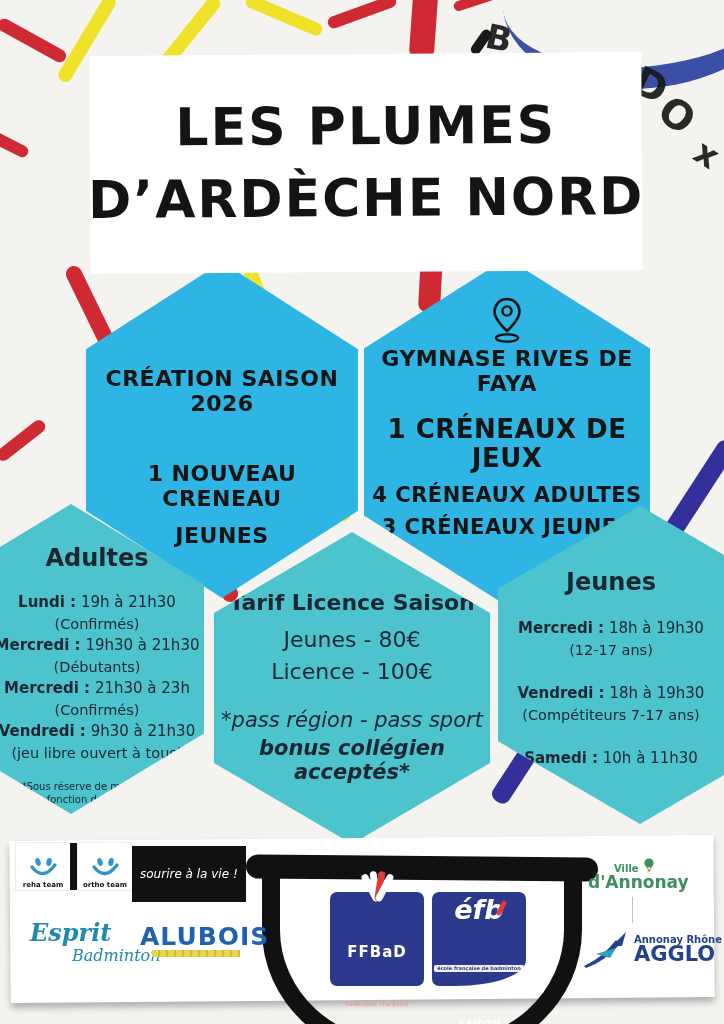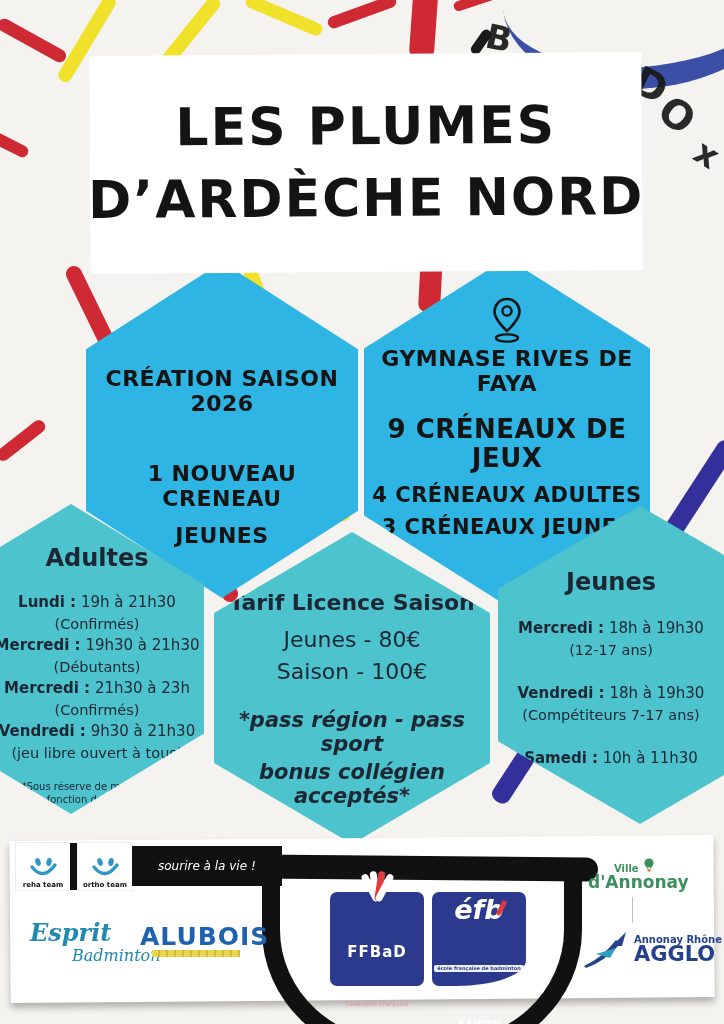--- a/index.html
+++ b/index.html
@@ -59,22 +59,22 @@
   .bowl-rim{position:absolute;left:246px;top:856px;width:352px;height:24px;background:#111;border-radius:12px;transform:rotate(.5deg);}
   .bowl-body{
     position:absolute;left:262px;top:864px;width:320px;height:196px;
     box-sizing:border-box;border:18px solid #111;border-top:none;
     border-radius:0 0 140px 140px / 0 0 130px 130px;background:transparent;
   }
   
   .mini-card{background:#fff;width:54px;height:47px;display:flex;flex-direction:column;align-items:center;justify-content:flex-end;box-shadow:0 0 0 1px #eee;}
   .mini-card .nm{font-size:7px;font-weight:bold;color:#111;line-height:9px;}
   .divider-bar{width:8px;height:47px;background:#111;}
-  .slogan-box{background:#111;color:#fff;height:40px;display:flex;align-items:center;justify-content:center;
-    font-style:italic;font-size:12px;padding:0 26px;margin-top:3px;}
+  .slogan-box{background:#111;color:#fff;height:56px;display:flex;align-items:center;justify-content:center;
+    font-style:italic;font-size:12px;padding:0 8px;margin-top:3px;}
   .esprit{color:#2089ae;font-family:"DejaVu Serif",serif;font-style:italic;}
   .esprit .l1{font-size:24px;font-weight:bold;line-height:30px;}
   .esprit .l2{font-size:16px;margin-left:42px;line-height:16px;}
   .alubois .l1{font-size:25px;font-weight:bold;color:#1f63b0;letter-spacing:1px;line-height:26px;}
   .alubois .bar{width:88px;height:7px;margin-left:12px;background:repeating-linear-gradient(90deg,#e8d44f 0 6px,#cdbc33 6px 8px);}
   .badge{position:absolute;width:94px;height:94px;background:#2b3a8c;border-radius:7px;color:#fff;
     display:flex;flex-direction:column;align-items:center;gap:40px;}
   .badge.efb{border-bottom-right-radius:70px 26px;}
   .fan{position:relative;width:46px;height:32px;margin-top:9px;}
   .fan i{position:absolute;bottom:0;left:20px;width:7px;height:30px;border-radius:4px;background:#fff;transform-origin:50% 100%;}
@@ -125,21 +125,21 @@
     <div class="comic" style="font-size:22px;margin-top:12px;">JEUNES</div>
   </div>
 
   <div class="hex hex-blue" style="left:364px;top:258px;width:286px;height:348px;">
     <svg width="40" height="48" viewBox="0 0 40 48" style="margin-top:38px;">
       <path d="M20 3 C12.5 3 7.5 9 7.5 15.5 C7.5 24 20 35 20 35 C20 35 32.5 24 32.5 15.5 C32.5 9 27.5 3 20 3 Z" fill="none" stroke="#141414" stroke-width="2.6"></path>
       <circle cx="20" cy="15" r="4.6" fill="none" stroke="#141414" stroke-width="2.4"></circle>
       <ellipse cx="20" cy="42" rx="11" ry="3.6" fill="none" stroke="#141414" stroke-width="2.4"></ellipse>
     </svg>
     <div class="comic" style="font-size:22px;margin-top:2px;">GYMNASE RIVES DE FAYA</div>
-    <div class="comic" style="font-size:26px;margin-top:18px;">9 CRÉNEAUX DE JEUX</div>
+    <div class="comic" style="font-size:26px;margin-top:18px;">1 CRÉNEAUX DE JEUX</div>
     <div class="comic" style="font-size:21px;margin-top:9px;">4 CRÉNEAUX ADULTES</div>
     <div class="comic" style="font-size:21px;margin-top:7px;">3 CRÉNEAUX JEUNES</div>
   </div>
 
   <div class="hex hex-teal" style="left:-62px;top:504px;width:266px;height:310px;padding-left:52px;">
     <div class="body-txt" style="font-size:24px;font-weight:bold;margin-top:40px;">Adultes</div>
     <div class="body-txt" style="margin-top:20px;">
       <div class="sched-row"><span class="day">Lundi :</span> <span>19h à 21h30</span></div>
       <div class="sched-note">(Confirmés)</div>
       <div class="sched-row"><span class="day">Mercredi :</span> <span>19h30 à 21h30</span></div>
@@ -149,22 +149,22 @@
       <div class="sched-row"><span class="day">Vendredi :</span> <span>9h30 à 21h30</span></div>
       <div class="sched-note">(jeu libre ouvert à tous)</div>
     </div>
     <div class="disclaimer" style="margin-top:16px;">*Sous réserve de modification</div>
     <div class="disclaimer">en fonction de l'affluence*</div>
   </div>
 
   <div class="hex hex-teal" style="left:214px;top:532px;width:276px;height:312px;">
     <div class="body-txt" style="font-size:22px;font-weight:bold;margin-top:58px;">Tarif Licence Saison</div>
     <div class="body-txt" style="font-size:22px;margin-top:12px;">Jeunes - 80€</div>
-    <div class="body-txt" style="font-size:22px;margin-top:7px;">Saison - 100€</div>
-    <div class="body-txt" style="font-size:21px;font-weight:bold;font-style:italic;margin-top:24px;">*pass région - pass sport</div>
+    <div class="body-txt" style="font-size:22px;margin-top:7px;">Licence - 100€</div>
+    <div class="body-txt" style="font-size:21px;font-weight:normal;font-style:italic;margin-top:24px;">*pass région - pass sport</div>
     <div class="body-txt" style="font-size:21px;font-weight:bold;font-style:italic;margin-top:4px;">bonus collégien acceptés*</div>
   </div>
 
   <div class="hex hex-teal" style="left:498px;top:506px;width:284px;height:318px;padding-right:58px;">
     <div class="body-txt" style="font-size:24px;font-weight:bold;margin-top:62px;">Jeunes</div>
     <div class="body-txt" style="margin-top:22px;">
       <div class="sched-row"><span class="day">Mercredi :</span> <span>18h à 19h30</span></div>
       <div class="sched-note">(12-17 ans)</div>
       <div class="sched-row" style="margin-top:22px;"><span class="day">Vendredi :</span> <span>18h à 19h30</span></div>
       <div class="sched-note">(Compétiteurs 7-17 ans)</div>

